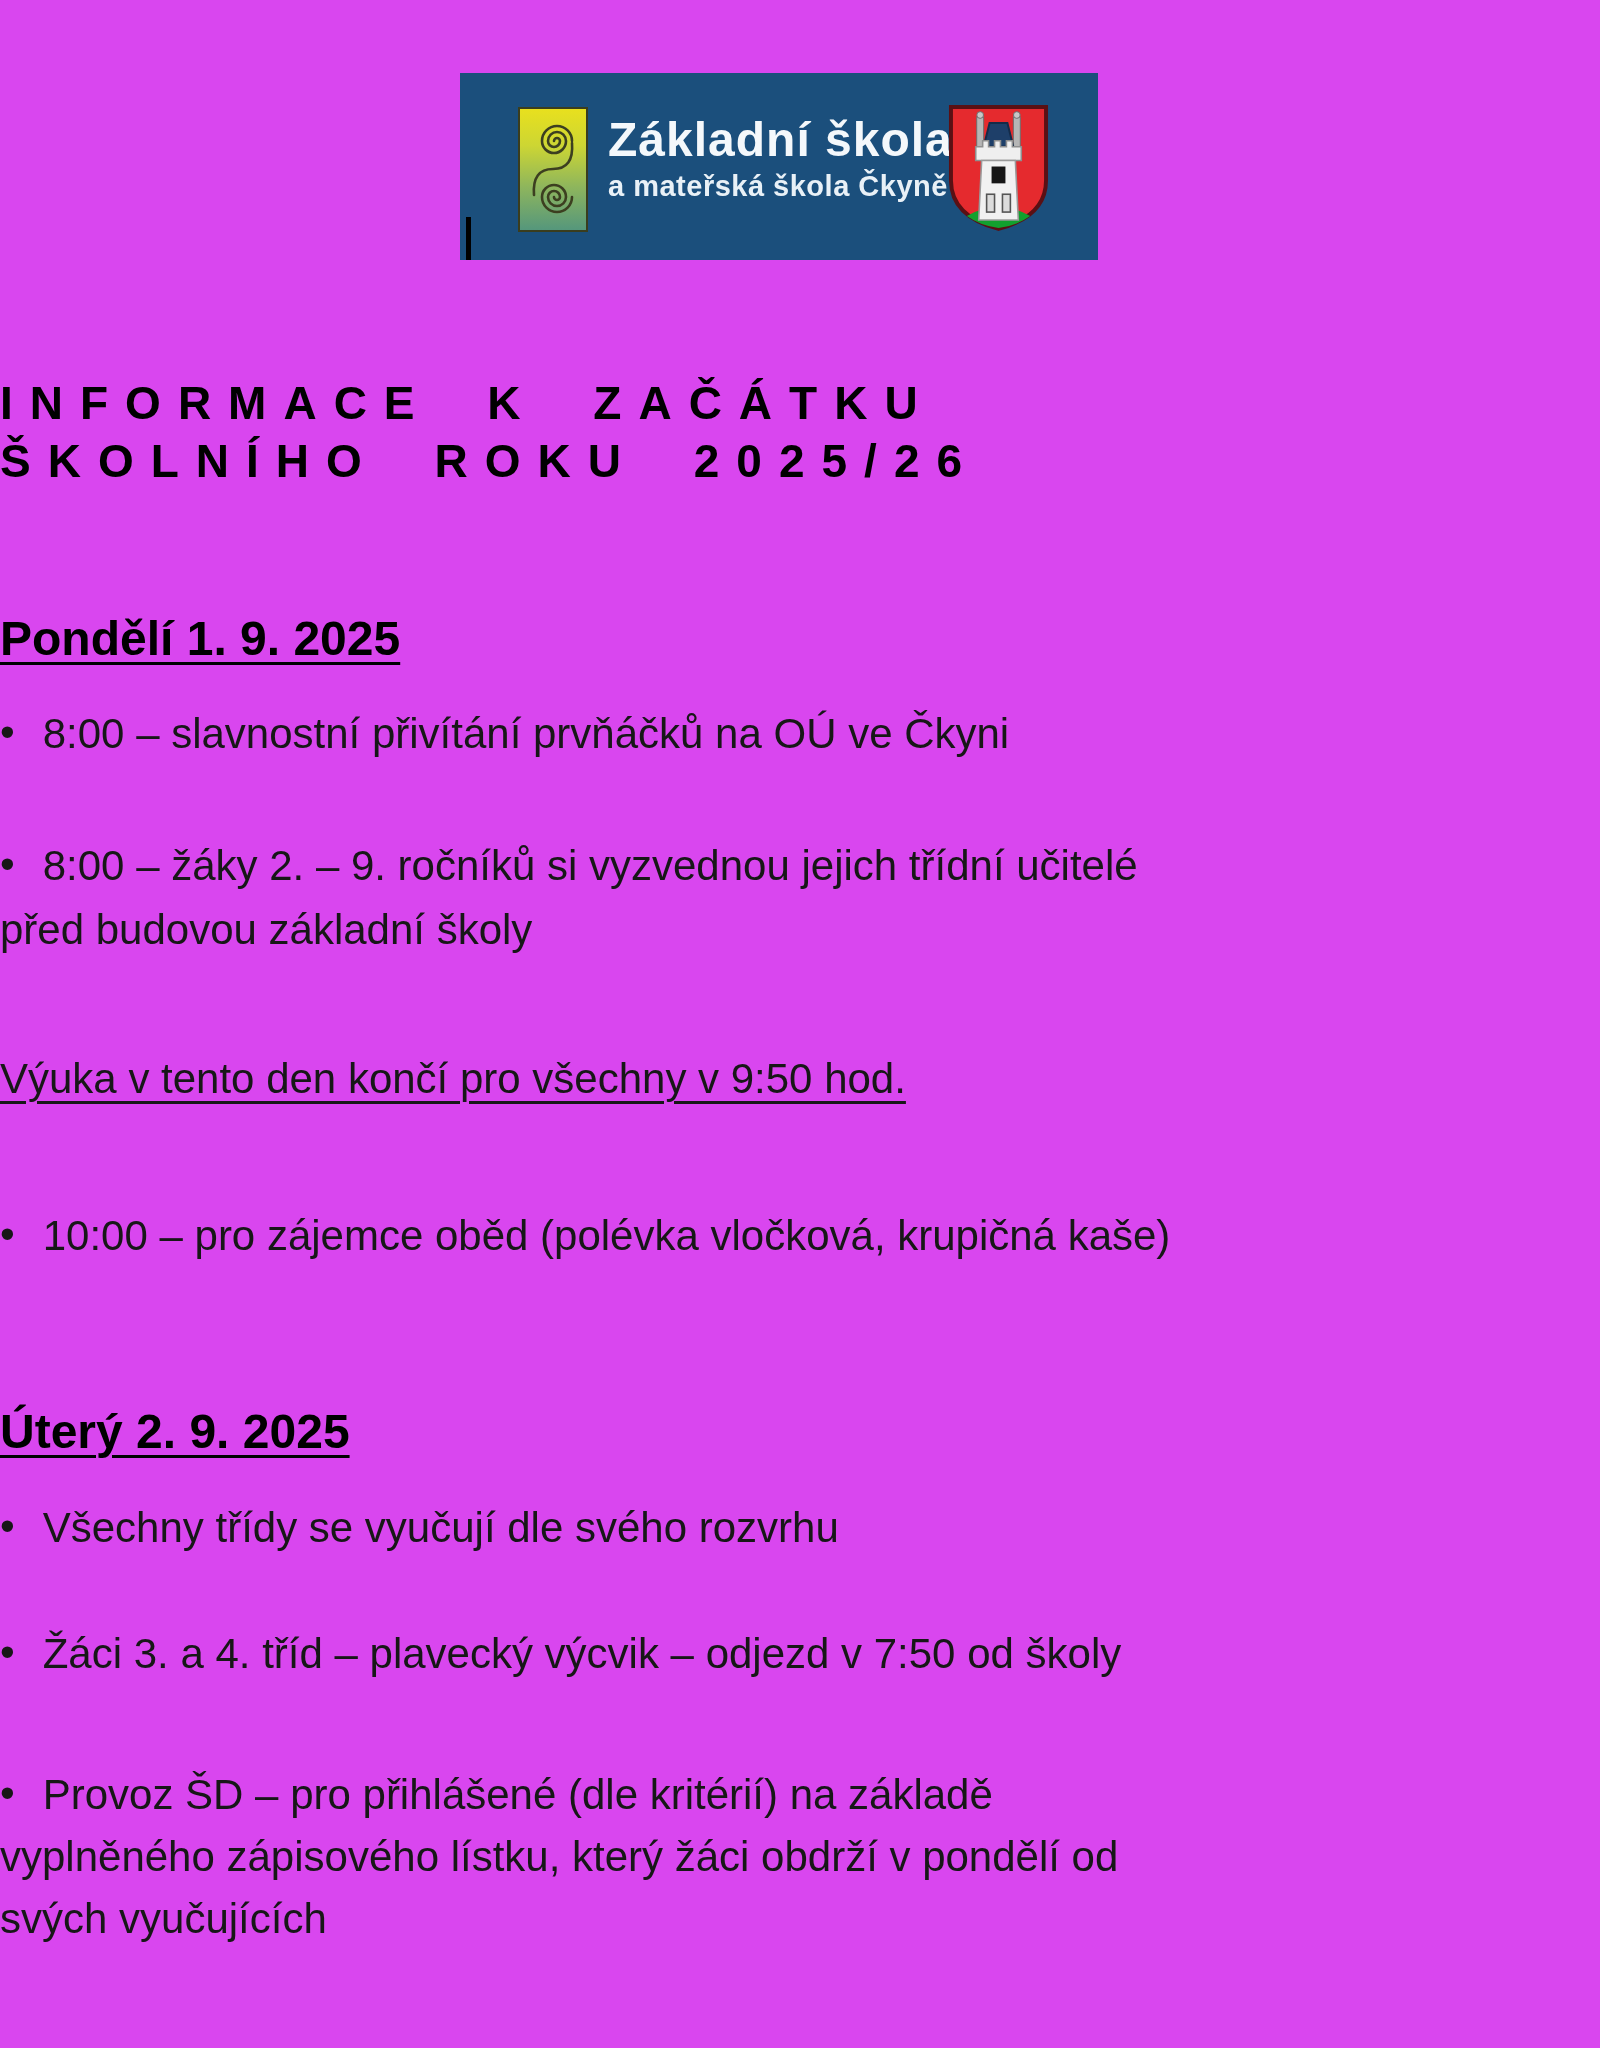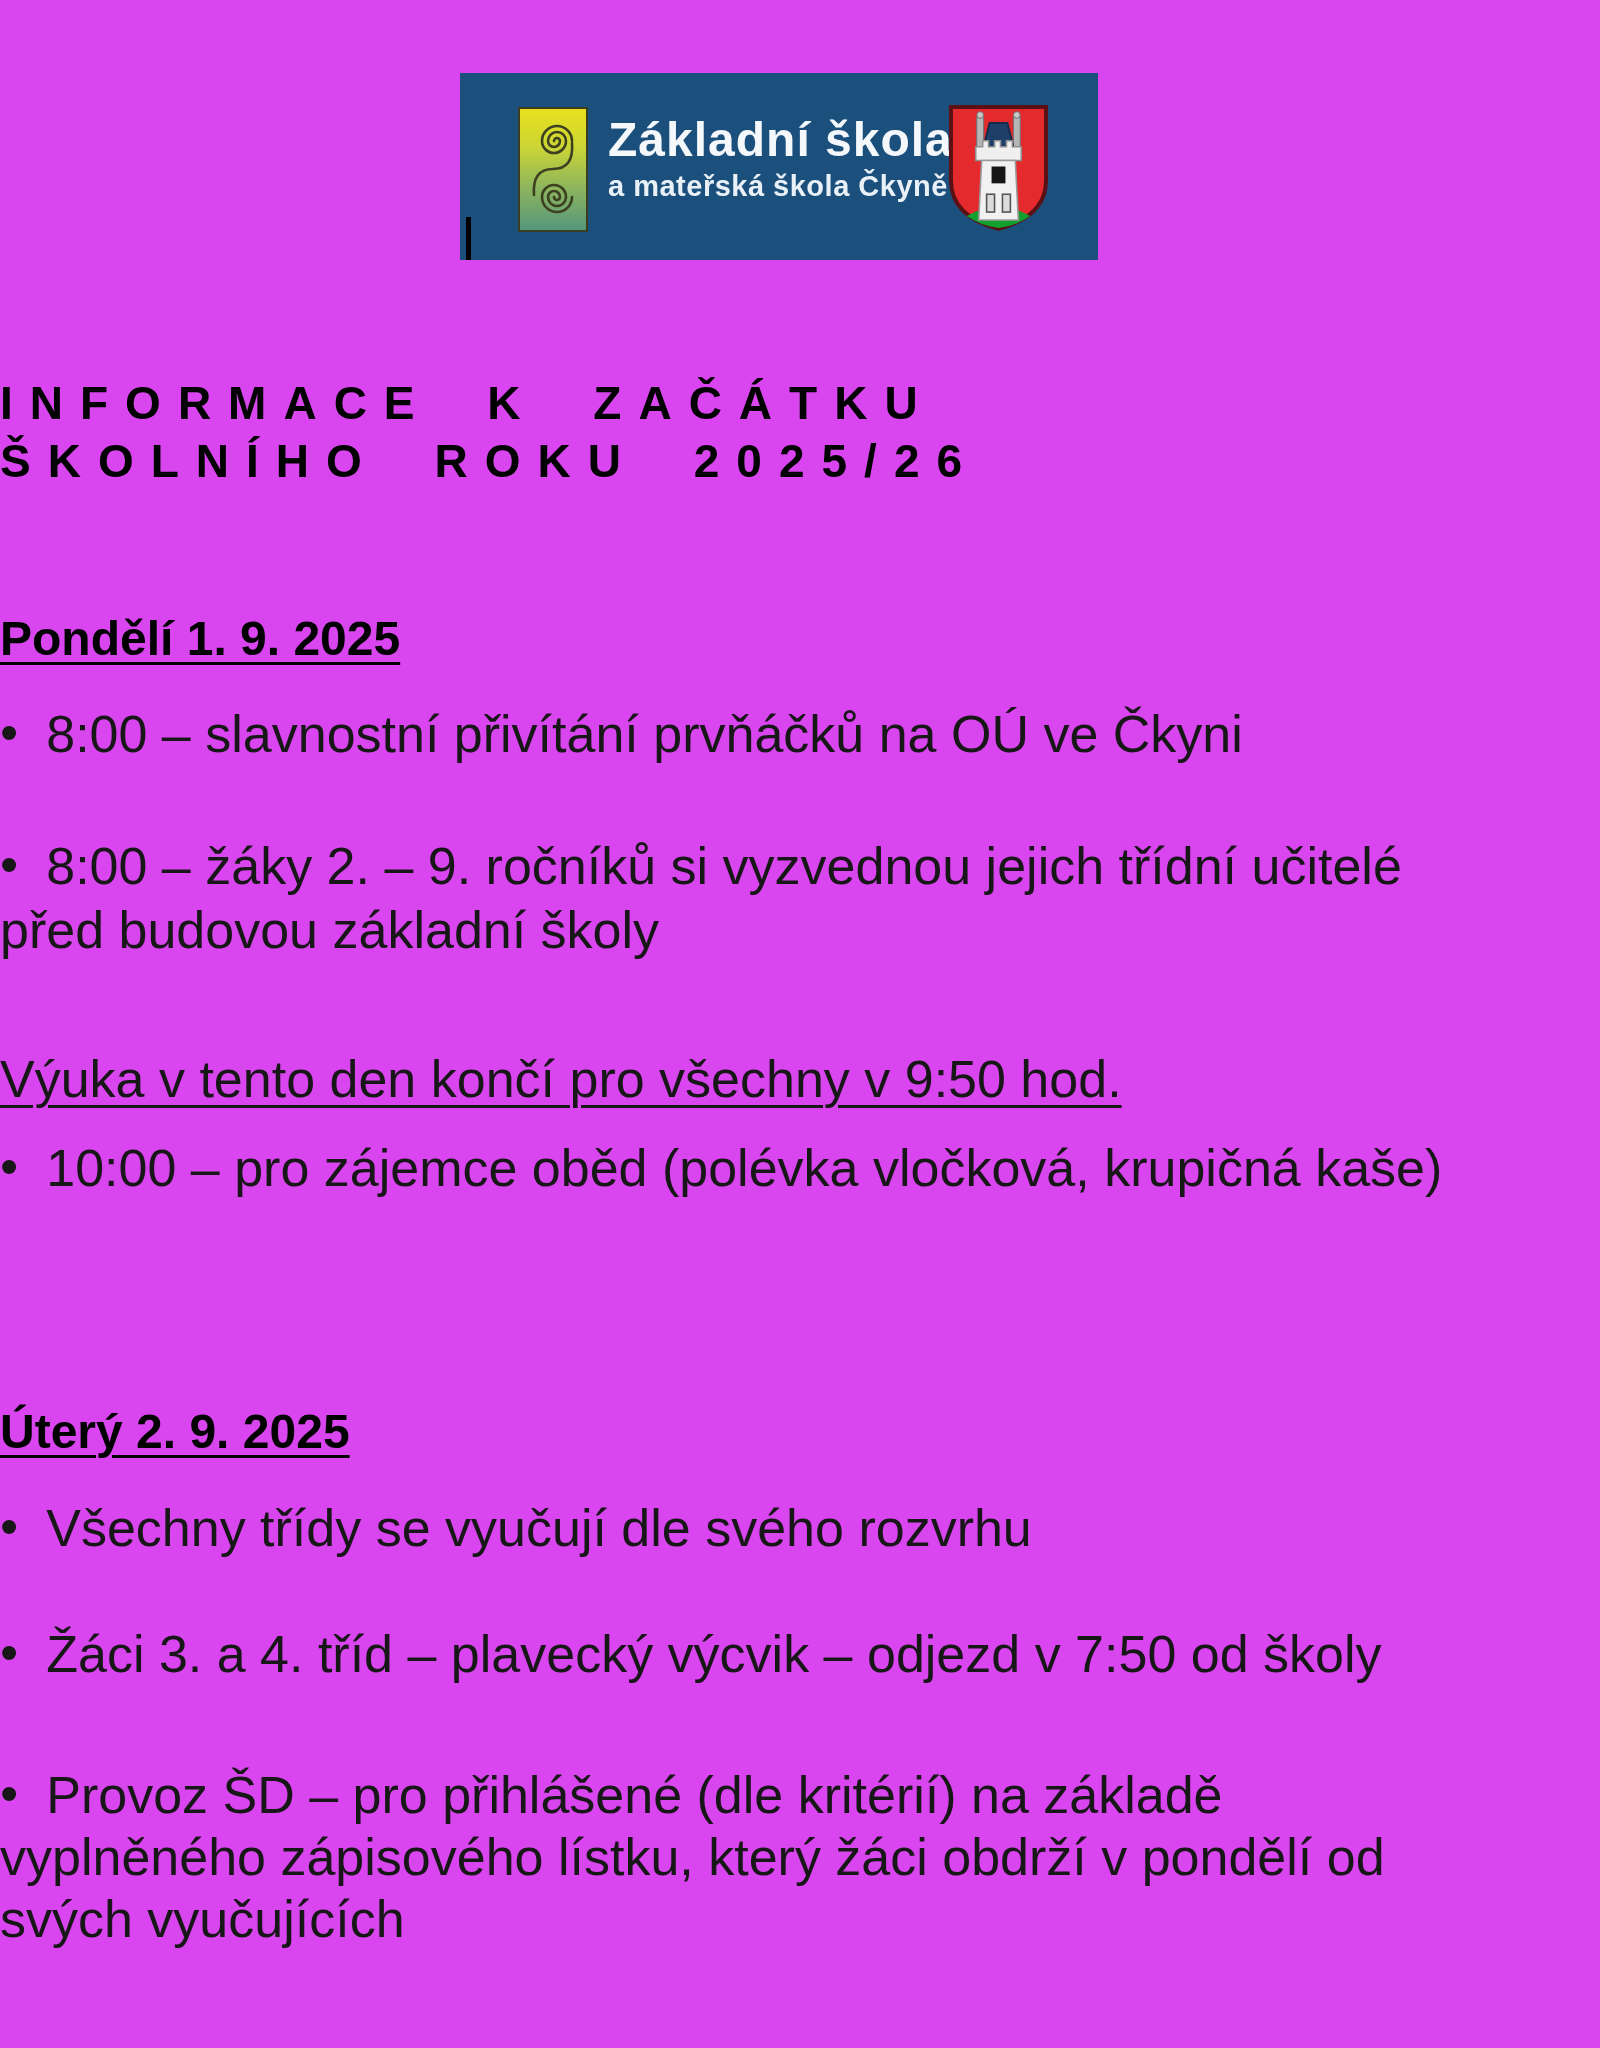--- a/index.html
+++ b/index.html
@@ -23,21 +23,21 @@
 
   
   .caret { position:absolute; left:466px; top:217px; width:5px; height:43px; background:#000; }
 
   
   .cline { position:absolute; left:0; width:1564px; text-align:left; }
   .title-block { top:374px; font-size:46px; font-weight:bold; color:#000;
                  letter-spacing:17px; word-spacing:26px; line-height:58px; }
   .hline { font-size:48px; font-weight:bold; color:#000; line-height:56px; }
   .hline .hd { text-decoration:underline; text-underline-offset:7px; text-decoration-thickness:3px; }
-  .body-line { font-size:52px; line-height:64px; color:#171717; }
+  .body-line { font-size:42px; line-height:64px; color:#171717; }
   .note .nt { text-decoration:underline; text-underline-offset:8px; text-decoration-thickness:3px; }
   .blt { display:inline-block; margin-right:28px; transform:translateY(-2px); }
 </style>
 </head>
 <body>
 
 <div class="page">
 
   <div class="banner">
     <div class="emblem">
@@ -98,21 +98,21 @@
 
   <div class="cline body-line" style="top:834px">
     <div><span class="blt">•</span><span>8:00 – žáky 2. – 9. ročníků si vyzvednou jejich třídní učitelé</span></div>
     <div>před budovou základní školy</div>
   </div>
 
   <div class="cline body-line note" style="top:1047px">
     <span class="nt">Výuka v tento den končí pro všechny v 9:50 hod.</span>
   </div>
 
-  <div class="cline body-line" style="top:1136px">
+  <div class="cline body-line" style="top:1204px">
     <span class="blt">•</span><span>10:00 – pro zájemce oběd (polévka vločková, krupičná kaše)</span>
   </div>
 
   <div class="cline hline" style="top:1404px">
     <span class="hd">Úterý 2. 9. 2025</span>
   </div>
 
   <div class="cline body-line" style="top:1496px">
     <span class="blt">•</span><span>Všechny třídy se vyučují dle svého rozvrhu</span>
   </div>

